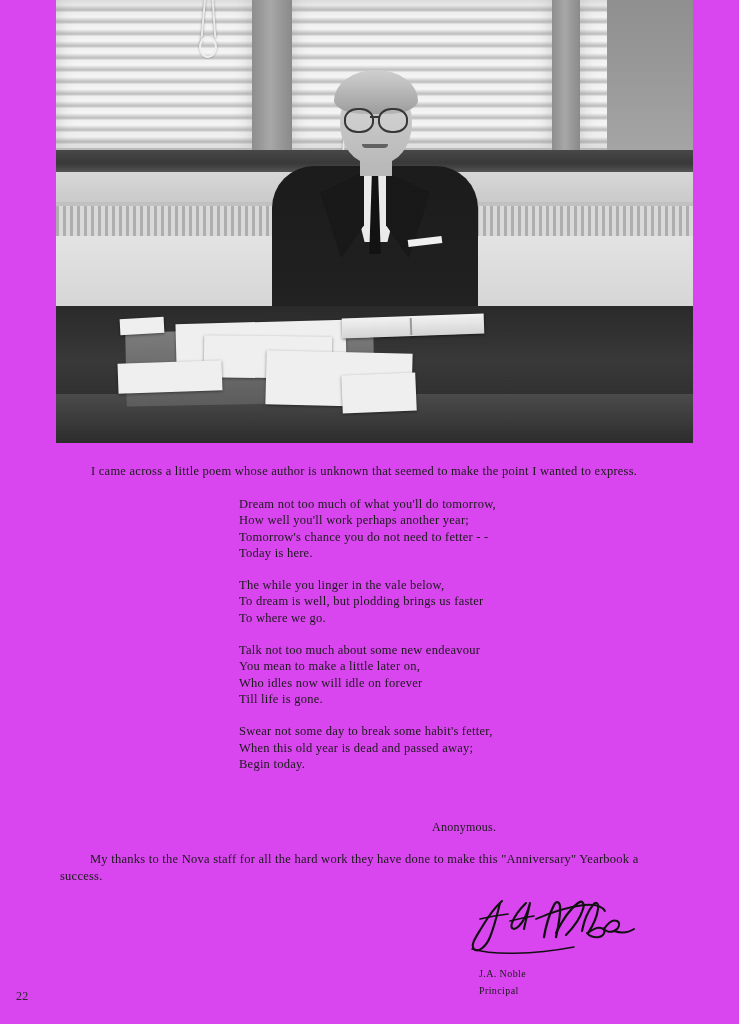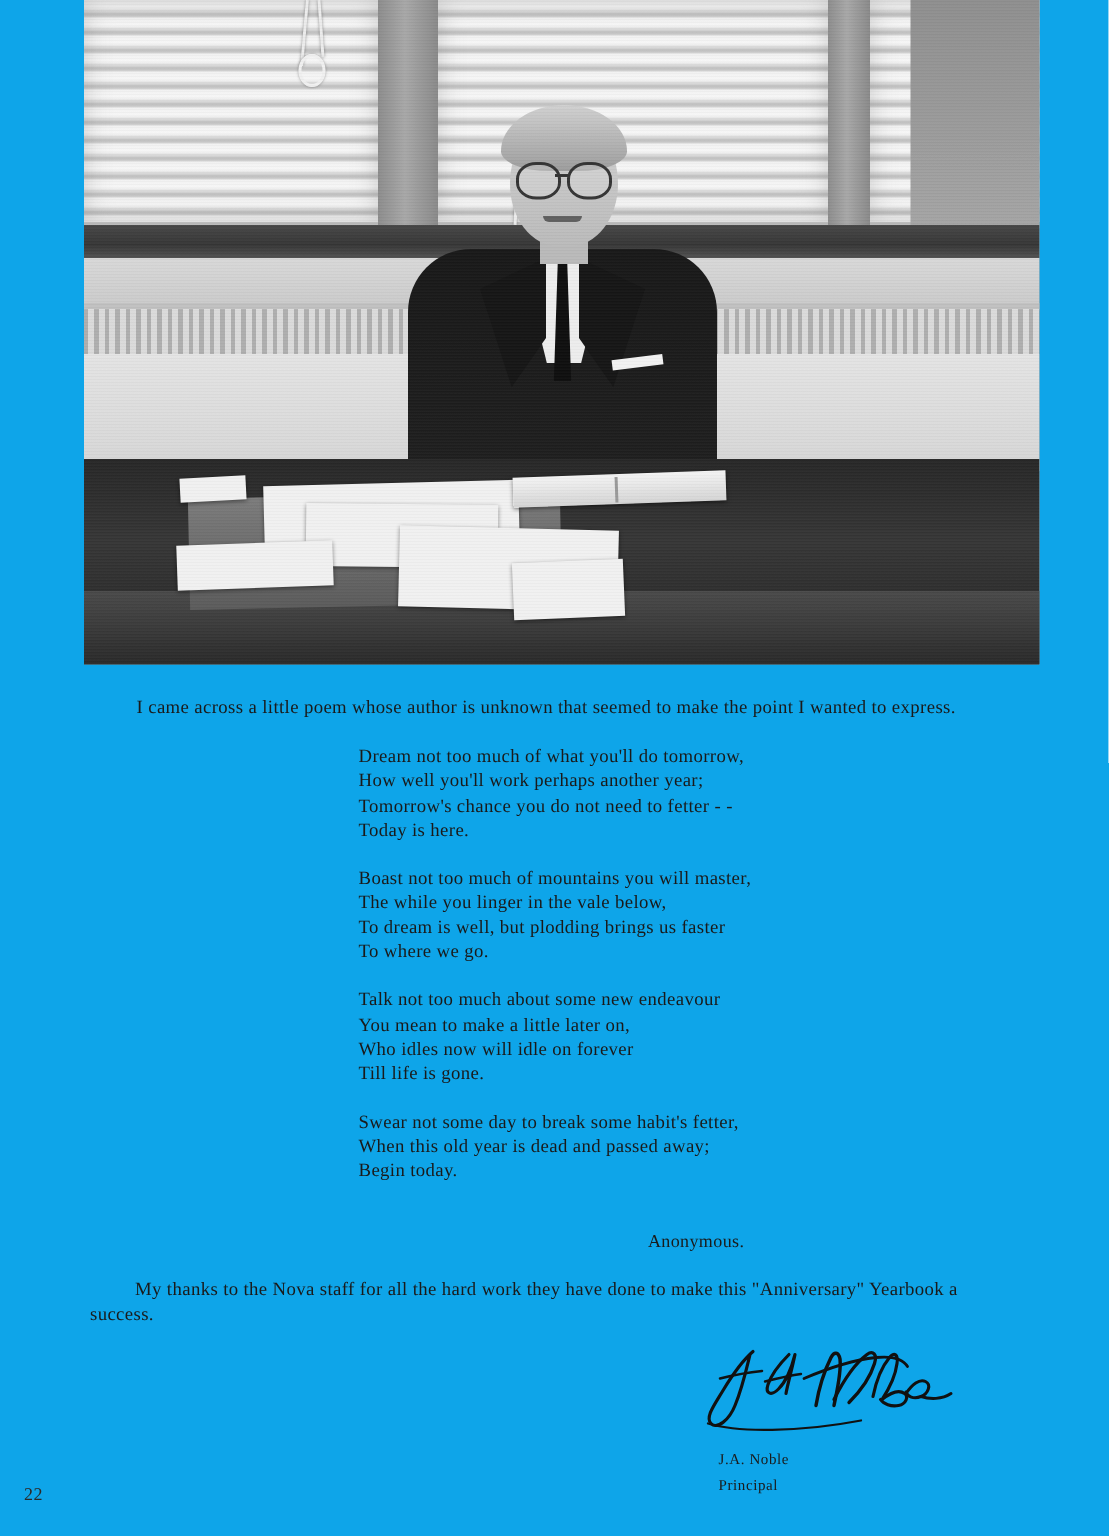--- a/index.html
+++ b/index.html
@@ -13,21 +13,21 @@
     height: 1024px;
     position: relative;
     overflow: hidden;
     font-family: "Liberation Serif", "DejaVu Serif", serif;
     color: #1a1a1a;
   }
 
   .page {
     position: absolute;
     inset: 0;
-    background: #0ea5e9;
+    background: #d946ef;
   }
 
   
   .photo {
     position: absolute;
     left: 56px;
     top: 0px;
     width: 637px;
     height: 443px;
     overflow: hidden;
@@ -426,21 +426,20 @@
   <div class="intro">I came across a little poem whose author is unknown that seemed to make the point I wanted to express.</div>
 
   <div class="poem">
     <div class="stanza">
       <div>Dream not too much of what you'll do tomorrow,</div>
       <div>How well you'll work perhaps another year;</div>
       <div>Tomorrow's chance you do not need to fetter - -</div>
       <div>Today is here.</div>
     </div>
     <div class="stanza">
-      <div>Boast not too much of mountains you will master,</div>
       <div>The while you linger in the vale below,</div>
       <div>To dream is well, but plodding brings us faster</div>
       <div>To where we go.</div>
     </div>
     <div class="stanza">
       <div>Talk not too much about some new endeavour</div>
       <div>You mean to make a little later on,</div>
       <div>Who idles now will idle on forever</div>
       <div>Till life is gone.</div>
     </div>

